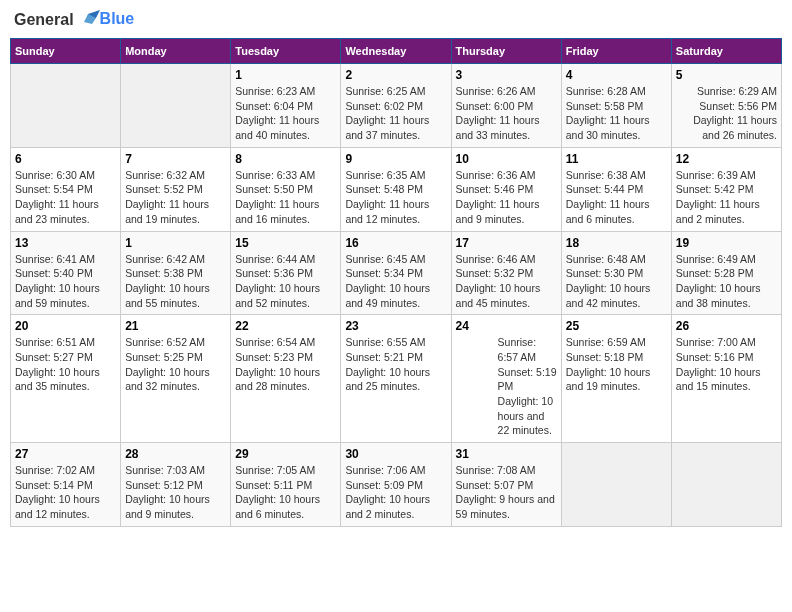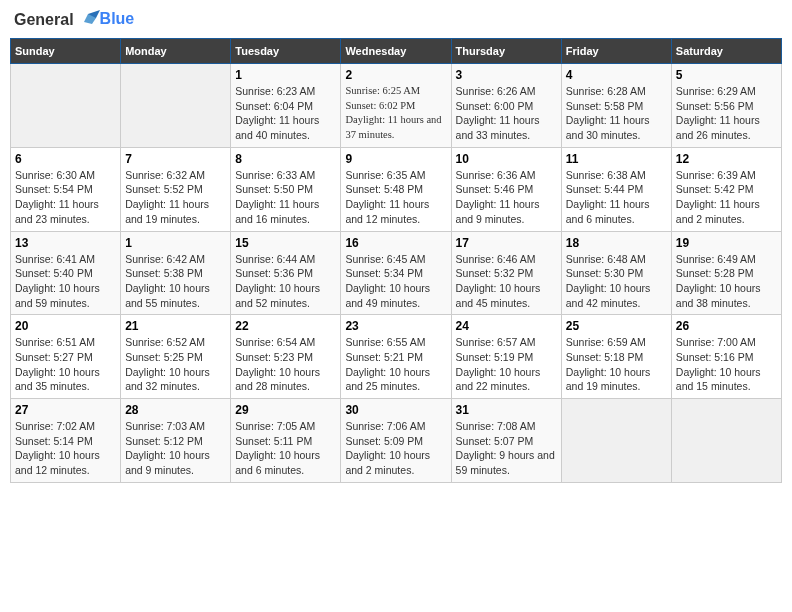--- a/index.html
+++ b/index.html
@@ -33,21 +33,21 @@
     .subtitle {
       font-size: 16px;
       color: #555;
     }
     table {
       width: 100%;
       border-collapse: collapse;
       font-size: 11px;
     }
     thead tr th {
-      background-color: #404040;
+      background-color: #701a75;
       color: #fff;
       padding: 6px 4px;
       text-align: left;
       font-weight: bold;
       border: 1px solid #1a5a99;
     }
     tbody tr td {
       border: 1px solid #ccc;
       padding: 4px;
       vertical-align: top;
@@ -112,39 +112,39 @@
         <td class="empty-cell"></td>
         <td class="empty-cell"></td>
         <td>
           <span class="day-num">1</span>
           <div class="day-info" style="white-space: pre-line;">Sunrise: 6:23 AM
 Sunset: 6:04 PM
 Daylight: 11 hours and 40 minutes.</div>
         </td>
         <td>
           <span class="day-num">2</span>
-          <div class="day-info" style="white-space: pre-line; font-family: Liberation Serif, serif;">Sunrise: 6:25 AM
+          <div class="day-info" style="white-space: pre-line;">Sunrise: 6:25 AM
 Sunset: 6:02 PM
 Daylight: 11 hours and 37 minutes.</div>
         </td>
         <td>
           <span class="day-num">3</span>
           <div class="day-info" style="white-space: pre-line;">Sunrise: 6:26 AM
 Sunset: 6:00 PM
 Daylight: 11 hours and 33 minutes.</div>
         </td>
         <td>
           <span class="day-num">4</span>
           <div class="day-info" style="white-space: pre-line;">Sunrise: 6:28 AM
 Sunset: 5:58 PM
 Daylight: 11 hours and 30 minutes.</div>
         </td>
         <td>
           <span class="day-num">5</span>
-          <div class="day-info" style="white-space: pre-line;">Sunrise: 6:29 AM
+          <div class="day-info" style="white-space: pre-line; text-align: right;">Sunrise: 6:29 AM
 Sunset: 5:56 PM
 Daylight: 11 hours and 26 minutes.</div>
         </td>
       </tr>
       <tr>
         <td>
           <span class="day-num">6</span>
           <div class="day-info" style="white-space: pre-line;">Sunrise: 6:30 AM
 Sunset: 5:54 PM
 Daylight: 11 hours and 23 minutes.</div>
@@ -250,21 +250,21 @@
 Daylight: 10 hours and 28 minutes.</div>
         </td>
         <td>
           <span class="day-num">23</span>
           <div class="day-info" style="white-space: pre-line;">Sunrise: 6:55 AM
 Sunset: 5:21 PM
 Daylight: 10 hours and 25 minutes.</div>
         </td>
         <td>
           <span class="day-num">24</span>
-          <div class="day-info" style="white-space: pre-line;">Sunrise: 6:57 AM
+          <div class="day-info" style="white-space: pre-line; margin-left: 42px;">Sunrise: 6:57 AM
 Sunset: 5:19 PM
 Daylight: 10 hours and 22 minutes.</div>
         </td>
         <td>
           <span class="day-num">25</span>
           <div class="day-info" style="white-space: pre-line;">Sunrise: 6:59 AM
 Sunset: 5:18 PM
 Daylight: 10 hours and 19 minutes.</div>
         </td>
         <td>

